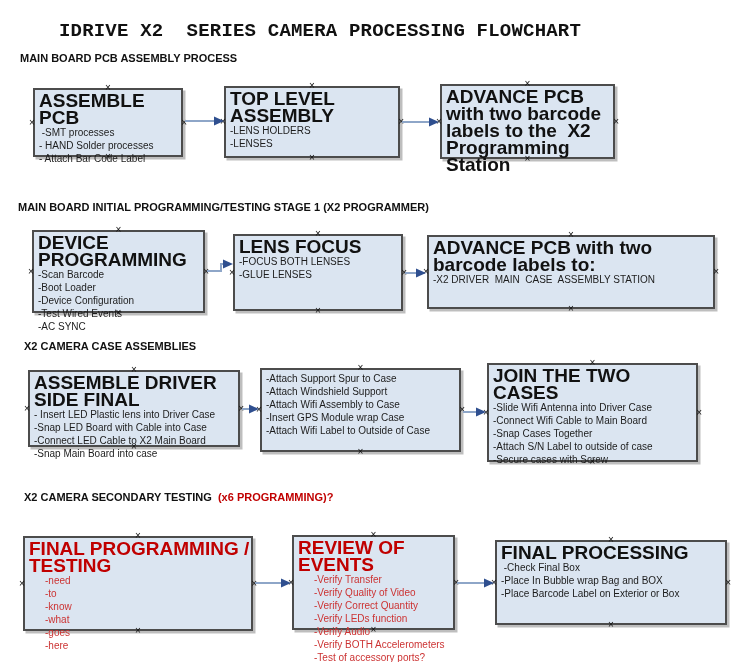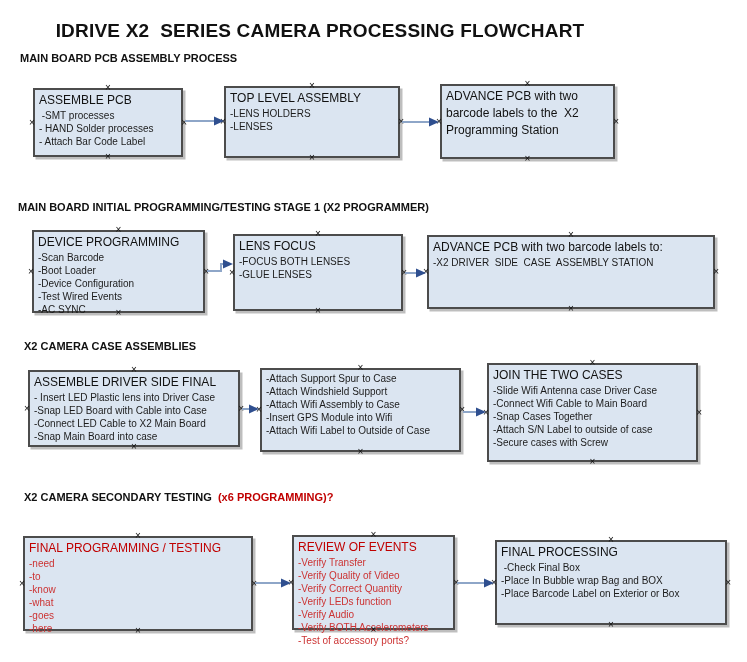--- a/index.html
+++ b/index.html
@@ -3,46 +3,46 @@
 <meta charset="utf-8">
 <style>
   html,body { margin:0; padding:0; background:#ffffff; }
   body {
     position:relative; width:747px; height:662px; overflow:hidden;
     font-family:"Liberation Sans", sans-serif;
     color:#111;
   }
   .main-title {
     position:absolute; top:20px; left:0; width:640px; text-align:center;
-    font-size:19px; font-weight:bold; letter-spacing:0.2px; white-space:pre;
+    font-size:19px; font-weight:bold; letter-spacing:0.2px; white-space:pre;font-family:Liberation Mono, monospace;
   }
   .section-heading {
     position:absolute; font-size:11px; font-weight:bold; white-space:pre;
   }
   #heading-s1 { left:20px; top:52px; }
   #heading-s2 { left:18px; top:201px; }
   #heading-s3 { left:24px; top:340px; }
   #heading-s4 { left:24px; top:491px; }
   .red-part { color:var(--red-title); }
 
   .fbox {
     position:absolute; box-sizing:border-box;
     background:var(--box-fill);
     border:2px solid var(--box-border);
     box-shadow:2.5px 2.5px 0 rgba(110,110,110,0.45);
     padding:2px 0 0 4px;
   }
   .fbox-title {
-    font-size:12px; font-weight:normal; line-height:17px; white-space:pre-wrap;
+    font-size:19px; font-weight:bold; line-height:17px; white-space:pre-wrap;
   }
   .fbox .item {
     font-size:10px; line-height:13px; white-space:pre; color:#1c1c1c;
   }
   .fbox.red .fbox-title { color:var(--red-title); }
-  .fbox.red .item { color:var(--red-item); }
+  .fbox.red .item { color:var(--red-item);margin-left:16px; }
 
   .anchor {
     position:absolute; font-size:10px; line-height:10px; color:#111;
     pointer-events:none;
   }
   .anchor.a-t { top:-7px;  left:50%; margin-left:-3px; }
   .anchor.a-b { bottom:-7px; left:50%; margin-left:-3px; }
   .anchor.a-l { left:-6px; top:50%; margin-top:-5px; }
   .anchor.a-r { right:-6px; top:50%; margin-top:-5px; }
 
@@ -115,21 +115,21 @@
       <div class="item">-GLUE LENSES</div>
     </div>
 <span class="anchor a-t">×</span>
     <span class="anchor a-b">×</span>
     <span class="anchor a-l">×</span>
     <span class="anchor a-r">×</span>
   </div>
 <div class="fbox" style="left:427px;top:235px;width:288px;height:74px">
   <div class="fbox-title">ADVANCE PCB with two barcode labels to:</div>
   <div>
-      <div class="item">-X2 DRIVER  SIDE  CASE  ASSEMBLY STATION</div>
+      <div class="item">-X2 DRIVER  MAIN  CASE  ASSEMBLY STATION</div>
     </div>
 <span class="anchor a-t">×</span>
     <span class="anchor a-b">×</span>
     <span class="anchor a-l">×</span>
     <span class="anchor a-r">×</span>
   </div>
 
 <div class="fbox" style="left:28px;top:370px;width:212px;height:77px">
   <div class="fbox-title">ASSEMBLE DRIVER SIDE FINAL</div>
   <div>
@@ -141,32 +141,32 @@
 <span class="anchor a-t">×</span>
     <span class="anchor a-b">×</span>
     <span class="anchor a-l">×</span>
     <span class="anchor a-r">×</span>
   </div>
 <div class="fbox" style="left:260px;top:368px;width:201px;height:84px">
   <div>
       <div class="item">-Attach Support Spur to Case</div>
       <div class="item">-Attach Windshield Support</div>
       <div class="item">-Attach Wifi Assembly to Case</div>
-      <div class="item">-Insert GPS Module into Wifi</div>
+      <div class="item">-Insert GPS Module wrap Case</div>
       <div class="item">-Attach Wifi Label to Outside of Case</div>
     </div>
 <span class="anchor a-t">×</span>
     <span class="anchor a-b">×</span>
     <span class="anchor a-l">×</span>
     <span class="anchor a-r">×</span>
   </div>
 <div class="fbox" style="left:487px;top:363px;width:211px;height:99px">
   <div class="fbox-title">JOIN THE TWO CASES</div>
   <div>
-      <div class="item">-Slide Wifi Antenna case Driver Case</div>
+      <div class="item">-Slide Wifi Antenna into Driver Case</div>
       <div class="item">-Connect Wifi Cable to Main Board</div>
       <div class="item">-Snap Cases Together</div>
       <div class="item">-Attach S/N Label to outside of case</div>
       <div class="item">-Secure cases with Screw</div>
     </div>
 <span class="anchor a-t">×</span>
     <span class="anchor a-b">×</span>
     <span class="anchor a-l">×</span>
     <span class="anchor a-r">×</span>
   </div>

